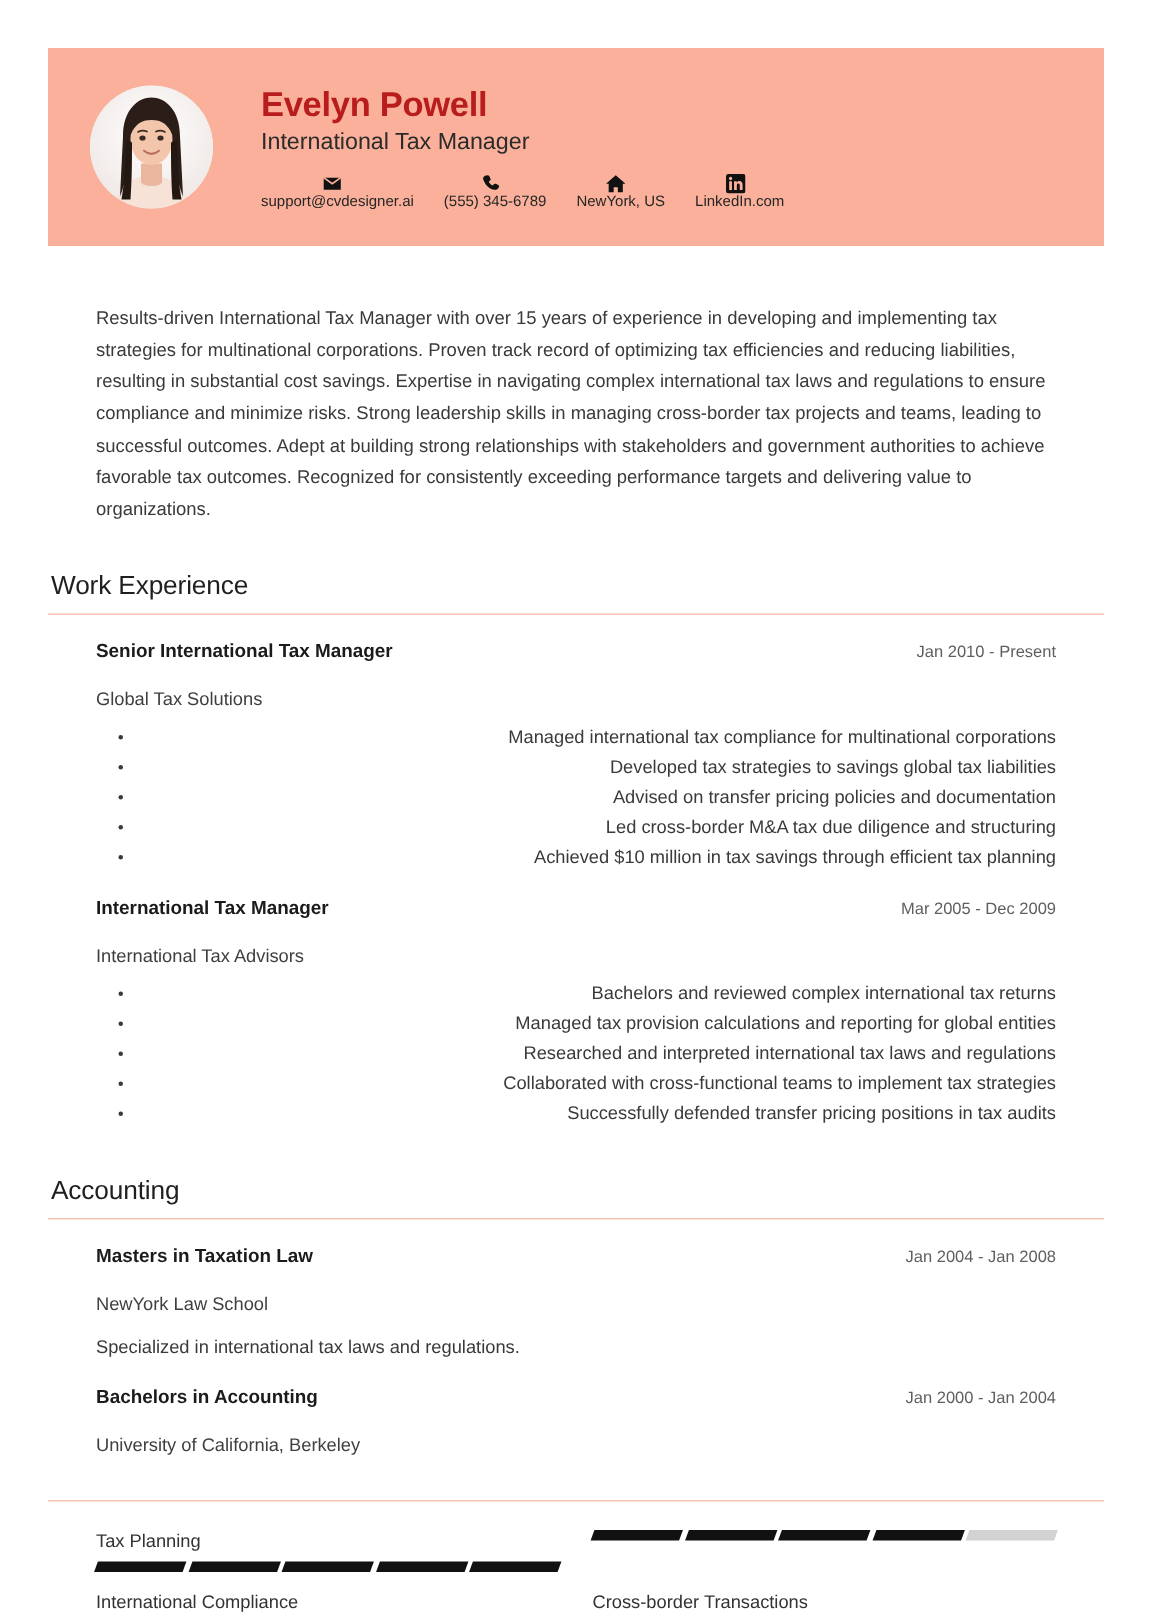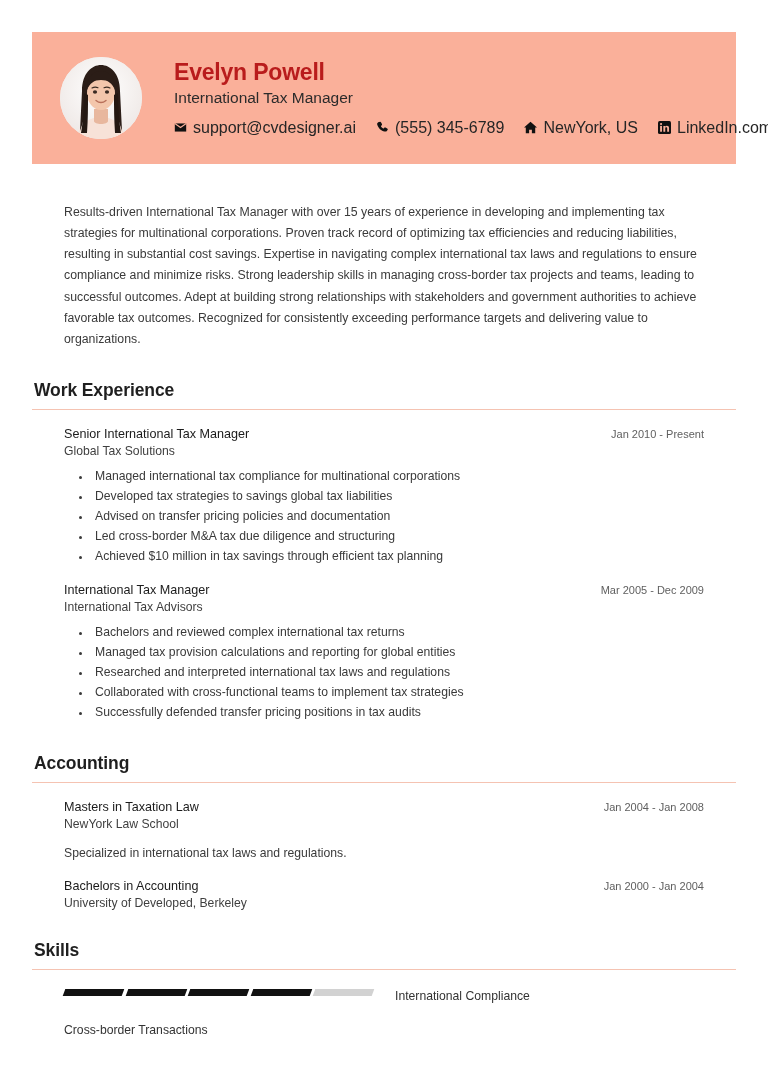--- a/index.html
+++ b/index.html
@@ -61,23 +61,24 @@
     display: flex;
     align-items: center;
     margin-top: 11px;
     gap: 20px;
     flex-wrap: nowrap;
   }
 
   .contact-item {
     display: flex;
     align-items: center;
-    font-size: 16px;
+    font-size: 10px;
     color: #262626;
     white-space: nowrap;
+    flex-direction: column;
   }
   .contact-item .ci {
     display: inline-flex;
     align-items: center;
     justify-content: center;
     margin-right: 6px;
   }
   .contact-item svg { display: block; fill: #111111; }
 
   
@@ -86,21 +87,21 @@
     font-size: 12.3px;
     line-height: 1.72;
     color: #3a3a3a;
     text-align: left;
   }
 
   .section { margin-top: 30px; padding: 0 0 0 0; }
 
   .section-title {
     font-size: 17.5px;
-    font-weight: bold;
+    font-weight: normal;
     color: #1f1f1f;
     padding-left: 2px;
     letter-spacing: -0.1px;
   }
 
   .section-rule {
     height: 1px;
     background: #f5c3b2;
     margin-top: 8px;
     width: 100%;
@@ -111,53 +112,54 @@
   .entry { margin-top: 17px; }
 
   .entry-head {
     display: flex;
     justify-content: space-between;
     align-items: baseline;
   }
 
   .entry-title {
     font-size: 12.6px;
-    font-weight: normal;
+    font-weight: bold;
     color: #1b1b1b;
   }
 
   .entry-date {
     font-size: 11px;
     color: #5f5f5f;
     white-space: nowrap;
     padding-left: 12px;
   }
 
   .entry-org {
     font-size: 12.2px;
     color: #3f3f3f;
-    margin-top: 3px;
+    margin-top: 18px;
   }
 
   .entry-desc {
     font-size: 12.2px;
     color: #3a3a3a;
     margin-top: 13px;
     line-height: 1.5;
   }
 
   ul.bullets {
     margin-top: 9px;
     padding-left: 28px;
   }
   ul.bullets li {
     font-size: 12.2px;
     color: #3a3a3a;
     line-height: 1.63;
     padding-left: 3px;
+    text-align: right;
   }
   ul.bullets li::marker { font-size: 11px; }
 
   
   .skills-grid {
     padding: 0 32px;
     display: grid;
     grid-template-columns: 1fr 1fr;
     column-gap: 22px;
     row-gap: 0;
@@ -327,31 +329,40 @@
         </div>
         <div class="entry-org">NewYork Law School</div>
         <div class="entry-desc">Specialized in international tax laws and regulations.</div>
       </div>
 
       <div class="entry">
         <div class="entry-head">
           <div class="entry-title">Bachelors in Accounting</div>
           <div class="entry-date">Jan 2000 - Jan 2004</div>
         </div>
-        <div class="entry-org">University of Developed, Berkeley</div>
+        <div class="entry-org">University of California, Berkeley</div>
       </div>
 
     </div>
   </div>
 
   <div class="section">
-    <div class="section-title">Skills</div>
     <div class="section-rule"></div>
     <div class="skills-grid" id="skills-grid">
         <div class="skill">
+          <div class="skill-name">Tax Planning</div>
+          <div class="skill-bar">
+            <div class="seg on"></div>
+            <div class="seg on"></div>
+            <div class="seg on"></div>
+            <div class="seg on"></div>
+            <div class="seg on"></div>
+          </div>
+        </div>
+        <div class="skill">
           <div class="skill-bar">
             <div class="seg on"></div>
             <div class="seg on"></div>
             <div class="seg on"></div>
             <div class="seg on"></div>
             <div class="seg"></div>
           </div>
         </div>
         <div class="skill">
           <div class="skill-name">International Compliance</div>

